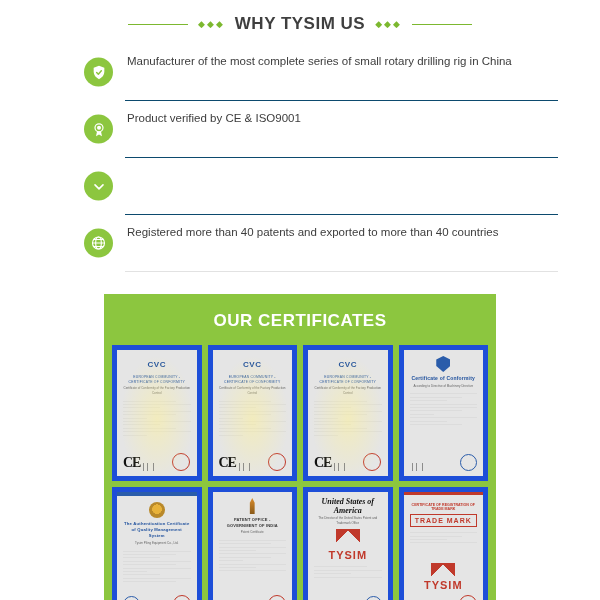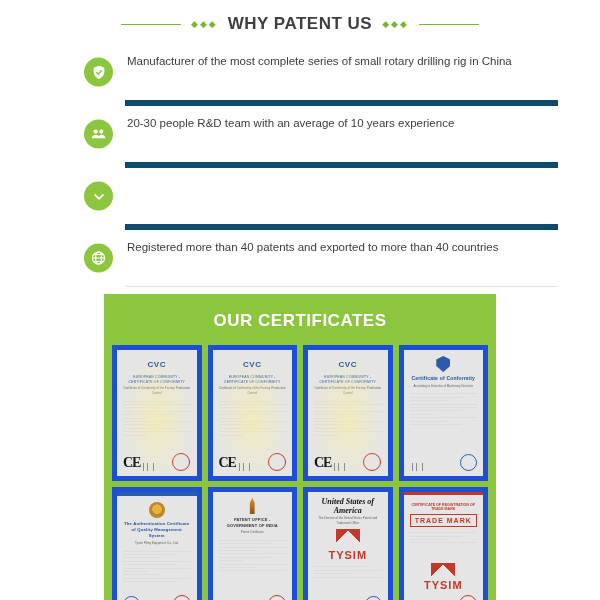--- a/index.html
+++ b/index.html
@@ -52,21 +52,21 @@
     margin: 0 42px 0 125px;
     padding: 0;
     list-style: none;
   }
   .why-item {
     position: relative;
     display: flex;
     align-items: flex-start;
     min-height: 38px;
     padding: 9px 0 9px 0;
-    border-bottom: 6px solid #0c4a6e;
+    border-bottom: 1px solid #0c4a6e;
   }
   .why-item:last-child {
     border-bottom: 1px solid #e2e2e2;
   }
   .why-icon {
     position: absolute;
     left: -41px;
     top: 50%;
     transform: translateY(-50%);
     width: 29px;
@@ -203,49 +203,48 @@
   }
 </style>
 </head>
 <body>
 
 <div class="page">
 
   <div class="why-header">
     <span class="rule"></span>
     <span class="diamonds">◆◆◆</span>
-    <span class="why-title">WHY PATENT US</span>
+    <span class="why-title">WHY TYSIM US</span>
     <span class="diamonds">◆◆◆</span>
     <span class="rule"></span>
   </div>
 
   <ul class="why-list">
 
     <li class="why-item">
       <span class="why-icon">
         <svg width="16" height="16" viewBox="0 0 24 24" fill="none" stroke="#ffffff" stroke-width="2" stroke-linecap="round" stroke-linejoin="round">
           <path d="M12 2 L20 5 V11 C20 16 16.5 20 12 22 C7.5 20 4 16 4 11 V5 Z" fill="#ffffff" stroke="none"></path>
           <path d="M8.5 12 L11 14.5 L15.5 9.5" stroke="#8cc63f" stroke-width="2.2"></path>
         </svg>
       </span>
       <span class="why-text">Manufacturer of the most complete series of small rotary drilling rig in China</span>
     </li>
 
-
     <li class="why-item">
       <span class="why-icon">
-        <svg width="17" height="17" viewBox="0 0 24 24" fill="#ffffff">
-          <circle cx="8" cy="8.5" r="3"></circle>
-          <circle cx="16" cy="8.5" r="3"></circle>
-          <path d="M2.5 18c0-3 2.6-4.8 5.5-4.8S13.5 15 13.5 18z"></path>
-          <path d="M11.5 18c0-3 2.3-4.8 5-4.8S21.5 15 21.5 18z"></path>
+        <svg width="16" height="16" viewBox="0 0 24 24">
+          <circle cx="12" cy="9.5" r="6" fill="none" stroke="#ffffff" stroke-width="1.8"></circle>
+          <circle cx="12" cy="9.5" r="3" fill="#ffffff"></circle>
+          <path d="M9 15 L7.5 22 L12 19.5 L16.5 22 L15 15" fill="#ffffff"></path>
         </svg>
       </span>
-      <span class="why-text">20-30 people R&amp;D team with an average of 10 years experience</span>
+      <span class="why-text">Product verified by CE &amp; ISO9001</span>
     </li>
+
 
     <li class="why-item">
       <span class="why-icon">
         <svg width="16" height="16" viewBox="0 0 24 24" fill="none" stroke="#ffffff" stroke-width="2.4" stroke-linecap="round" stroke-linejoin="round">
           <path d="M6 9.5 L12 15.5 L18 9.5"></path>
         </svg>
       </span>
     </li>
 
     <li class="why-item">

